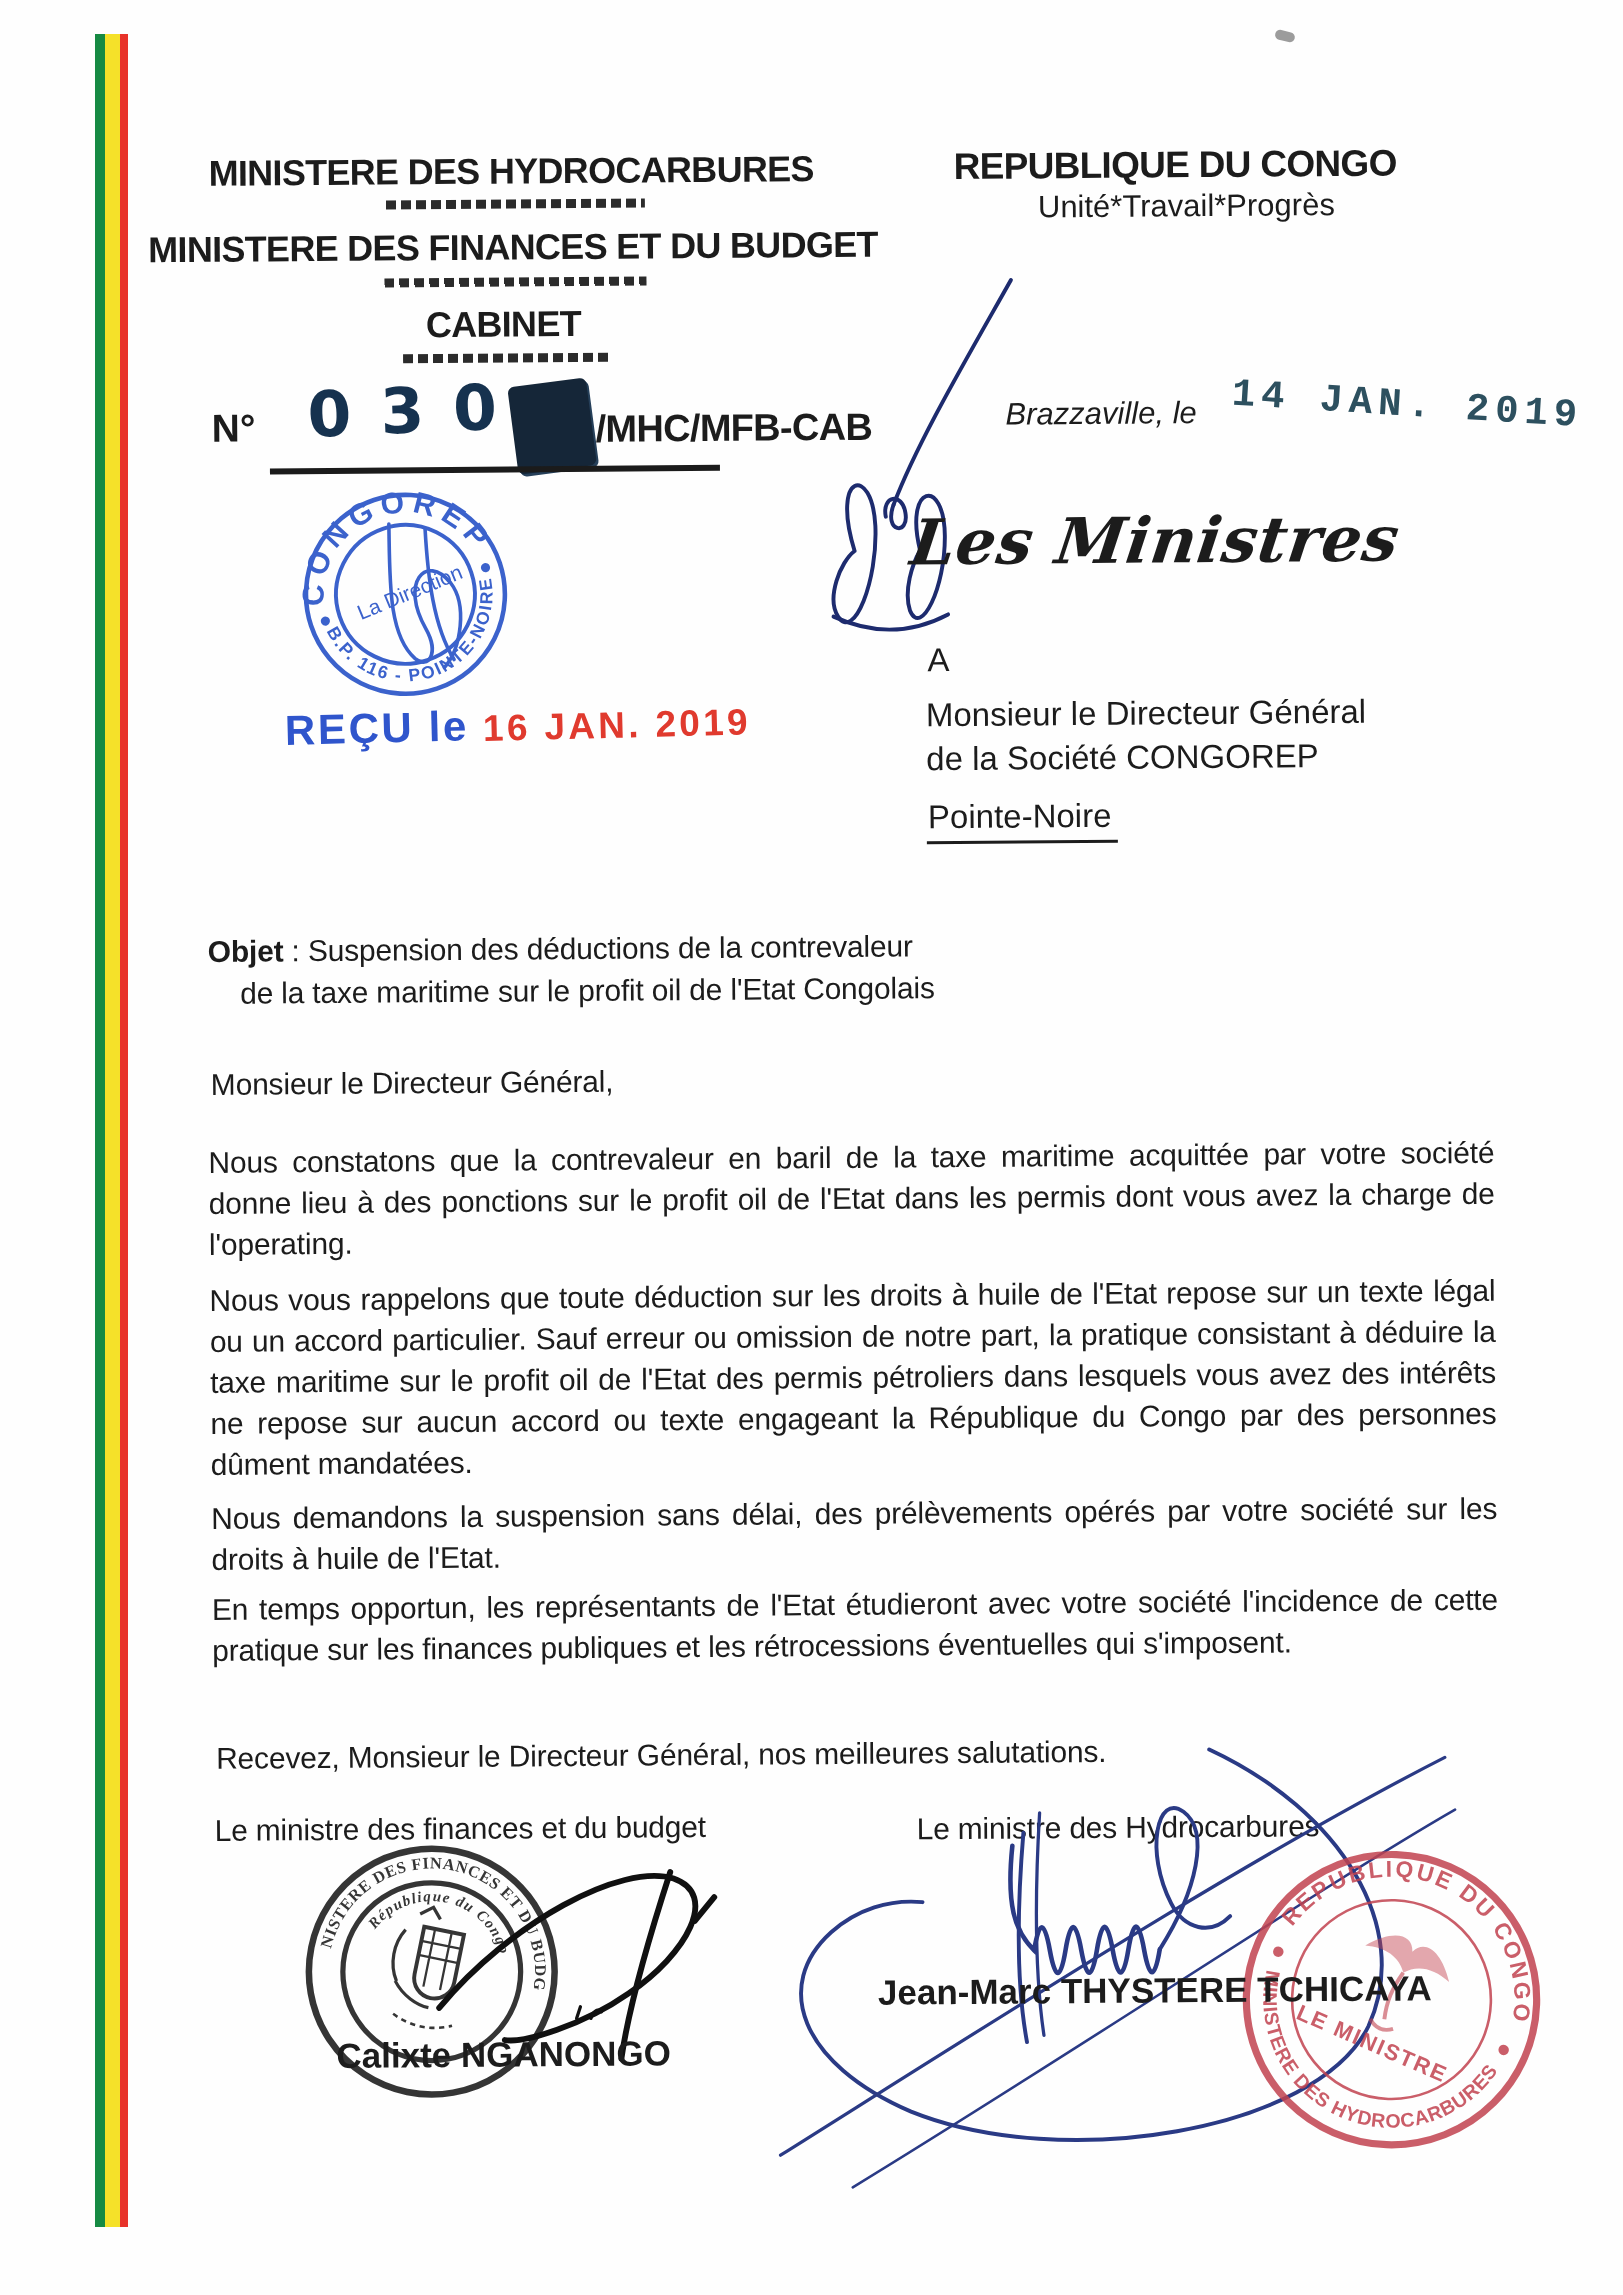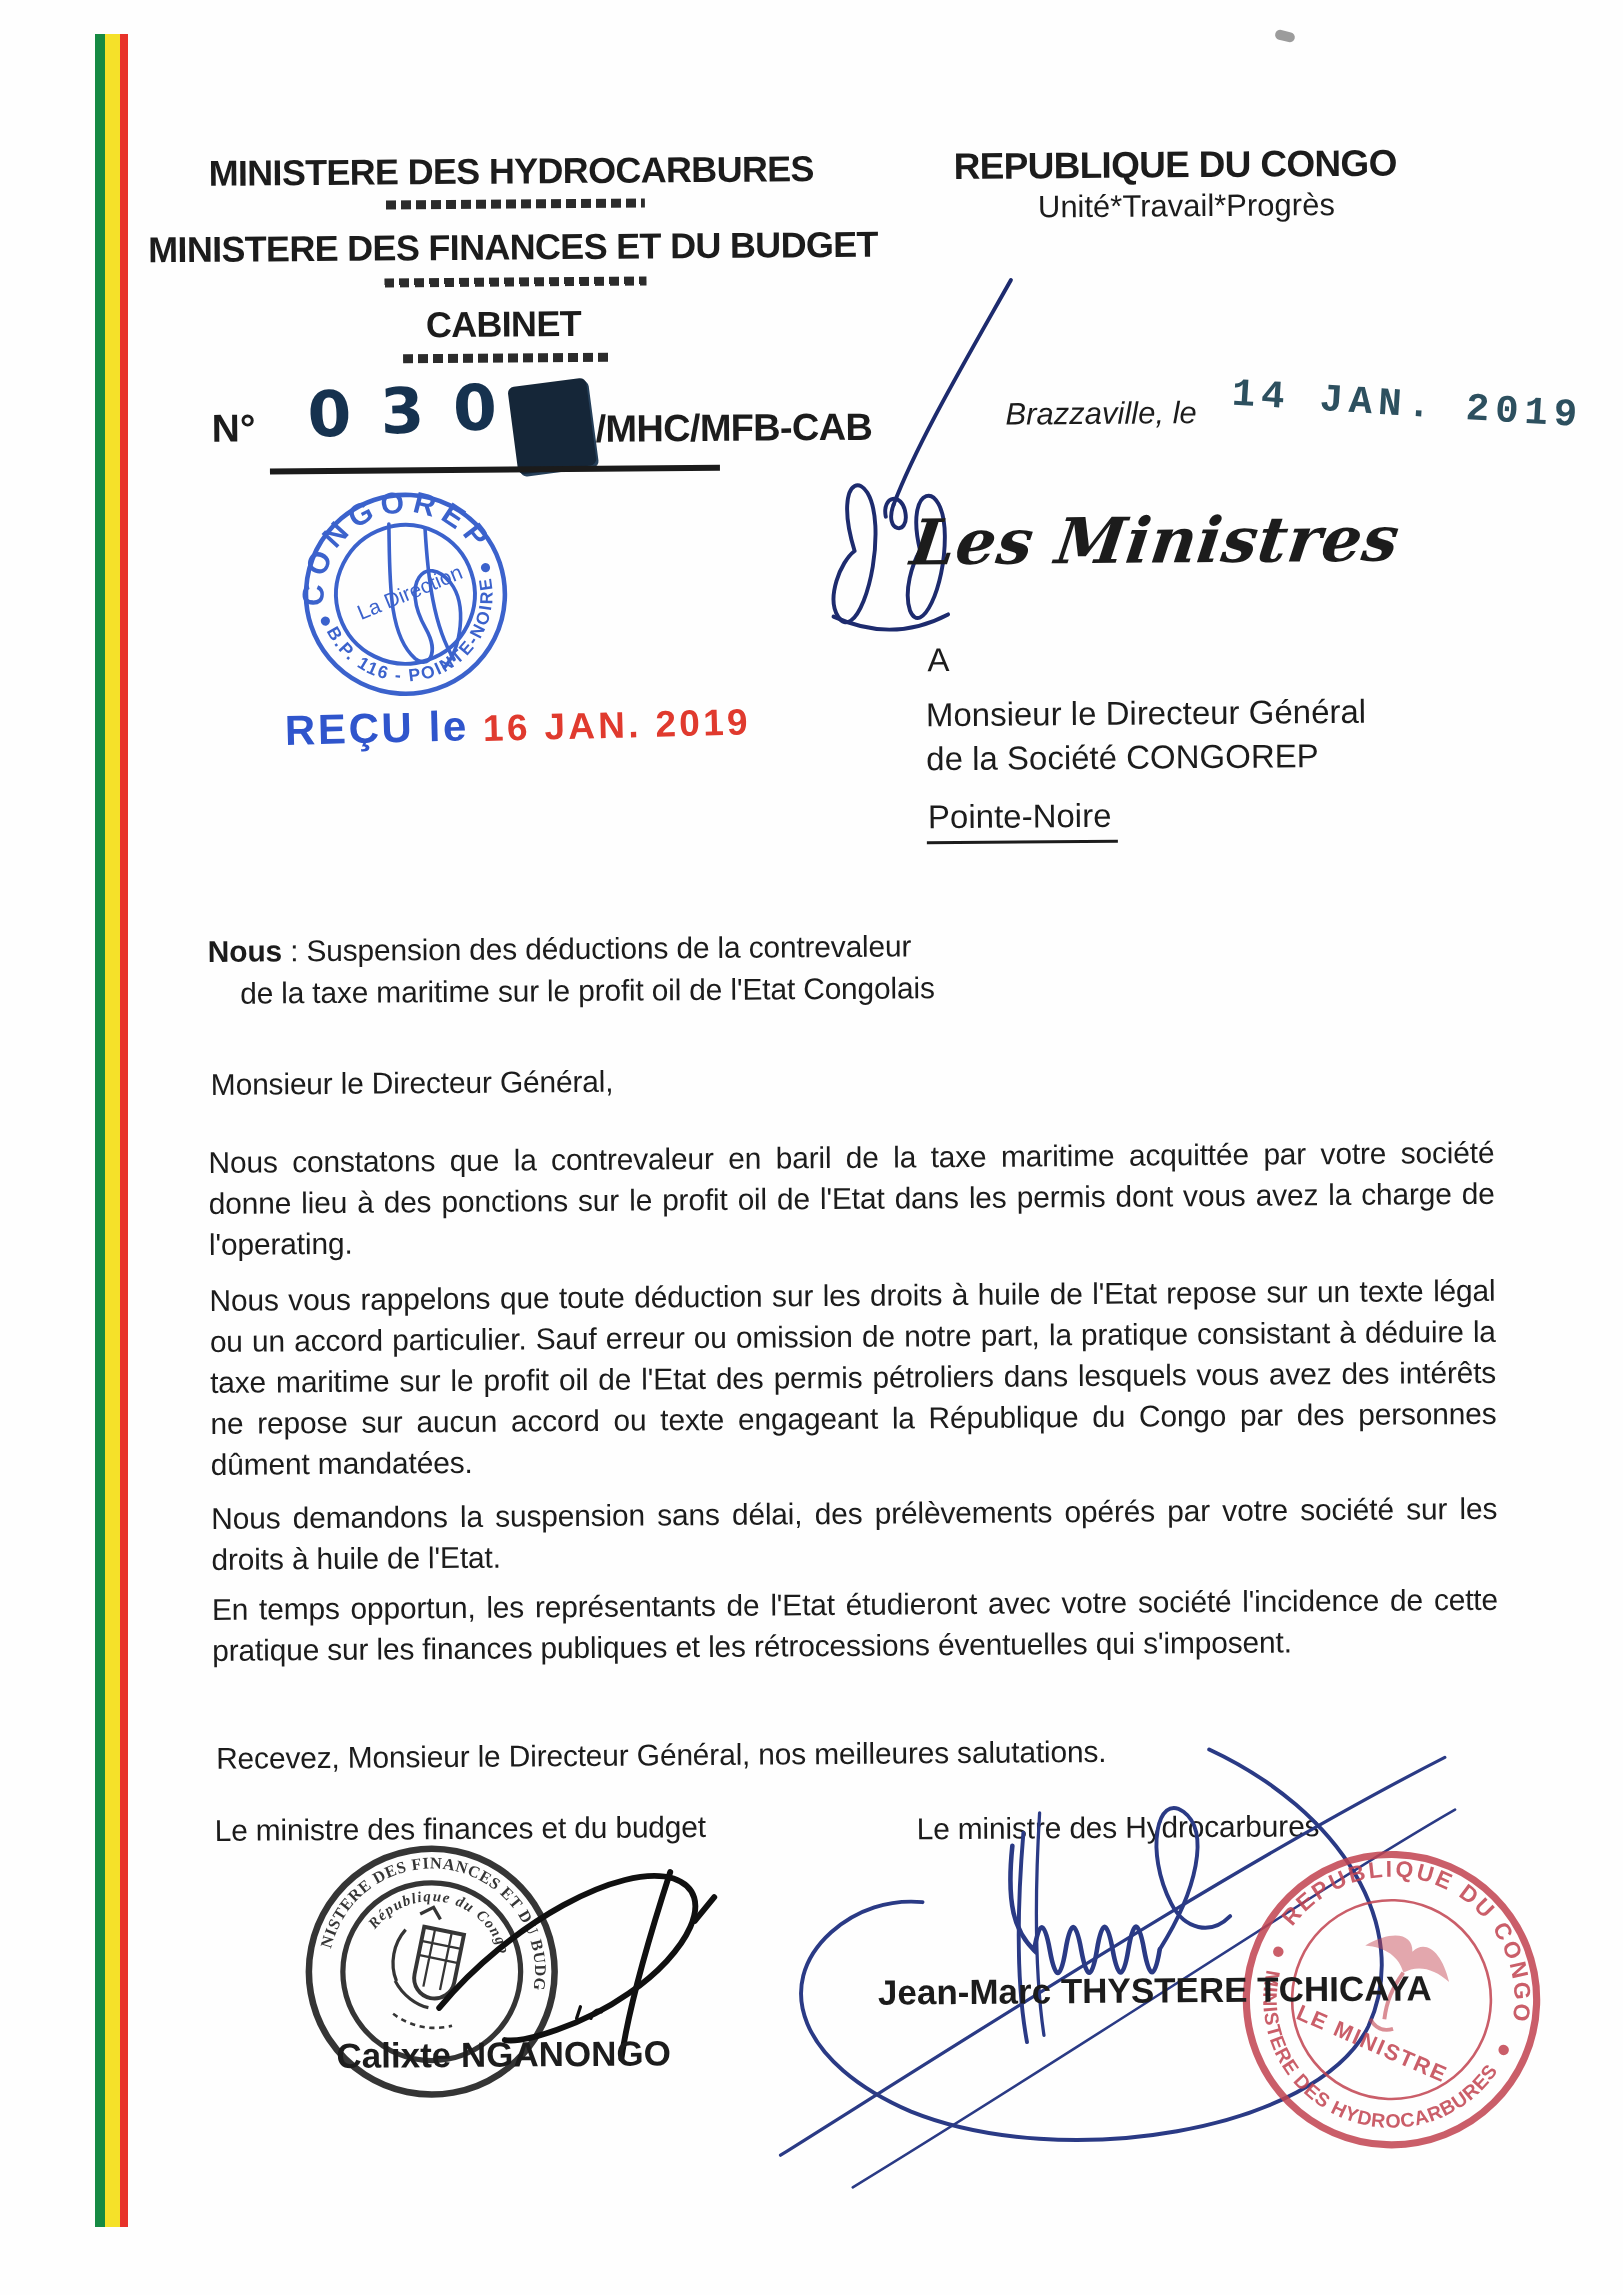--- a/index.html
+++ b/index.html
@@ -116,21 +116,21 @@
           <path d="M 185,70 C 160,150 130,230 158,278 C 172,300 196,282 188,240 C 172,160 225,130 246,185 C 260,225 230,285 196,305"></path>
           <path d="M 235,95 C 216,165 200,240 214,298"></path>
         </g>
       </g>
     </svg>
 
     <div class="abs recu" style="left:288px;top:706px;">REÇU le</div>
     <div class="abs recu-date" style="left:486px;top:708px;">16 JAN. 2019</div>
 
     <div class="abs subject" style="left:209px;top:935px;">
-      <b>Nous</b><span> : Suspension des déductions de la contrevaleur</span>
+      <b>Objet</b><span> : Suspension des déductions de la contrevaleur</span>
     </div>
     <div class="abs subject" style="left:241px;top:977px;">de la taxe maritime sur le profit oil de l'Etat Congolais</div>
 
     <div class="abs salutation" style="left:211px;top:1068px;">Monsieur le Directeur Général,</div>
 
     <div class="abs body-par" style="left:208px;top:1142px;">Nous constatons que la contrevaleur en baril de la taxe maritime acquittée par votre société donne lieu à des ponctions sur le profit oil de l'Etat dans les permis dont vous avez la charge de l'operating.</div>
     <div class="abs body-par" style="left:208px;top:1280px;">Nous vous rappelons que toute déduction sur les droits à huile de l'Etat repose sur un texte légal ou un accord particulier. Sauf erreur ou omission de notre part, la pratique consistant à déduire la taxe maritime sur le profit oil de l'Etat des permis pétroliers dans lesquels vous avez des intérêts ne repose sur aucun accord ou texte engageant la République du Congo par des personnes dûment mandatées.</div>
     <div class="abs body-par" style="left:208px;top:1498px;">Nous demandons la suspension sans délai, des prélèvements opérés par votre société sur les droits à huile de l'Etat.</div>
     <div class="abs body-par" style="left:208px;top:1589px;">En temps opportun, les représentants de l'Etat étudieront avec votre société l'incidence de cette pratique sur les finances publiques et les rétrocessions éventuelles qui s'imposent.</div>
 

